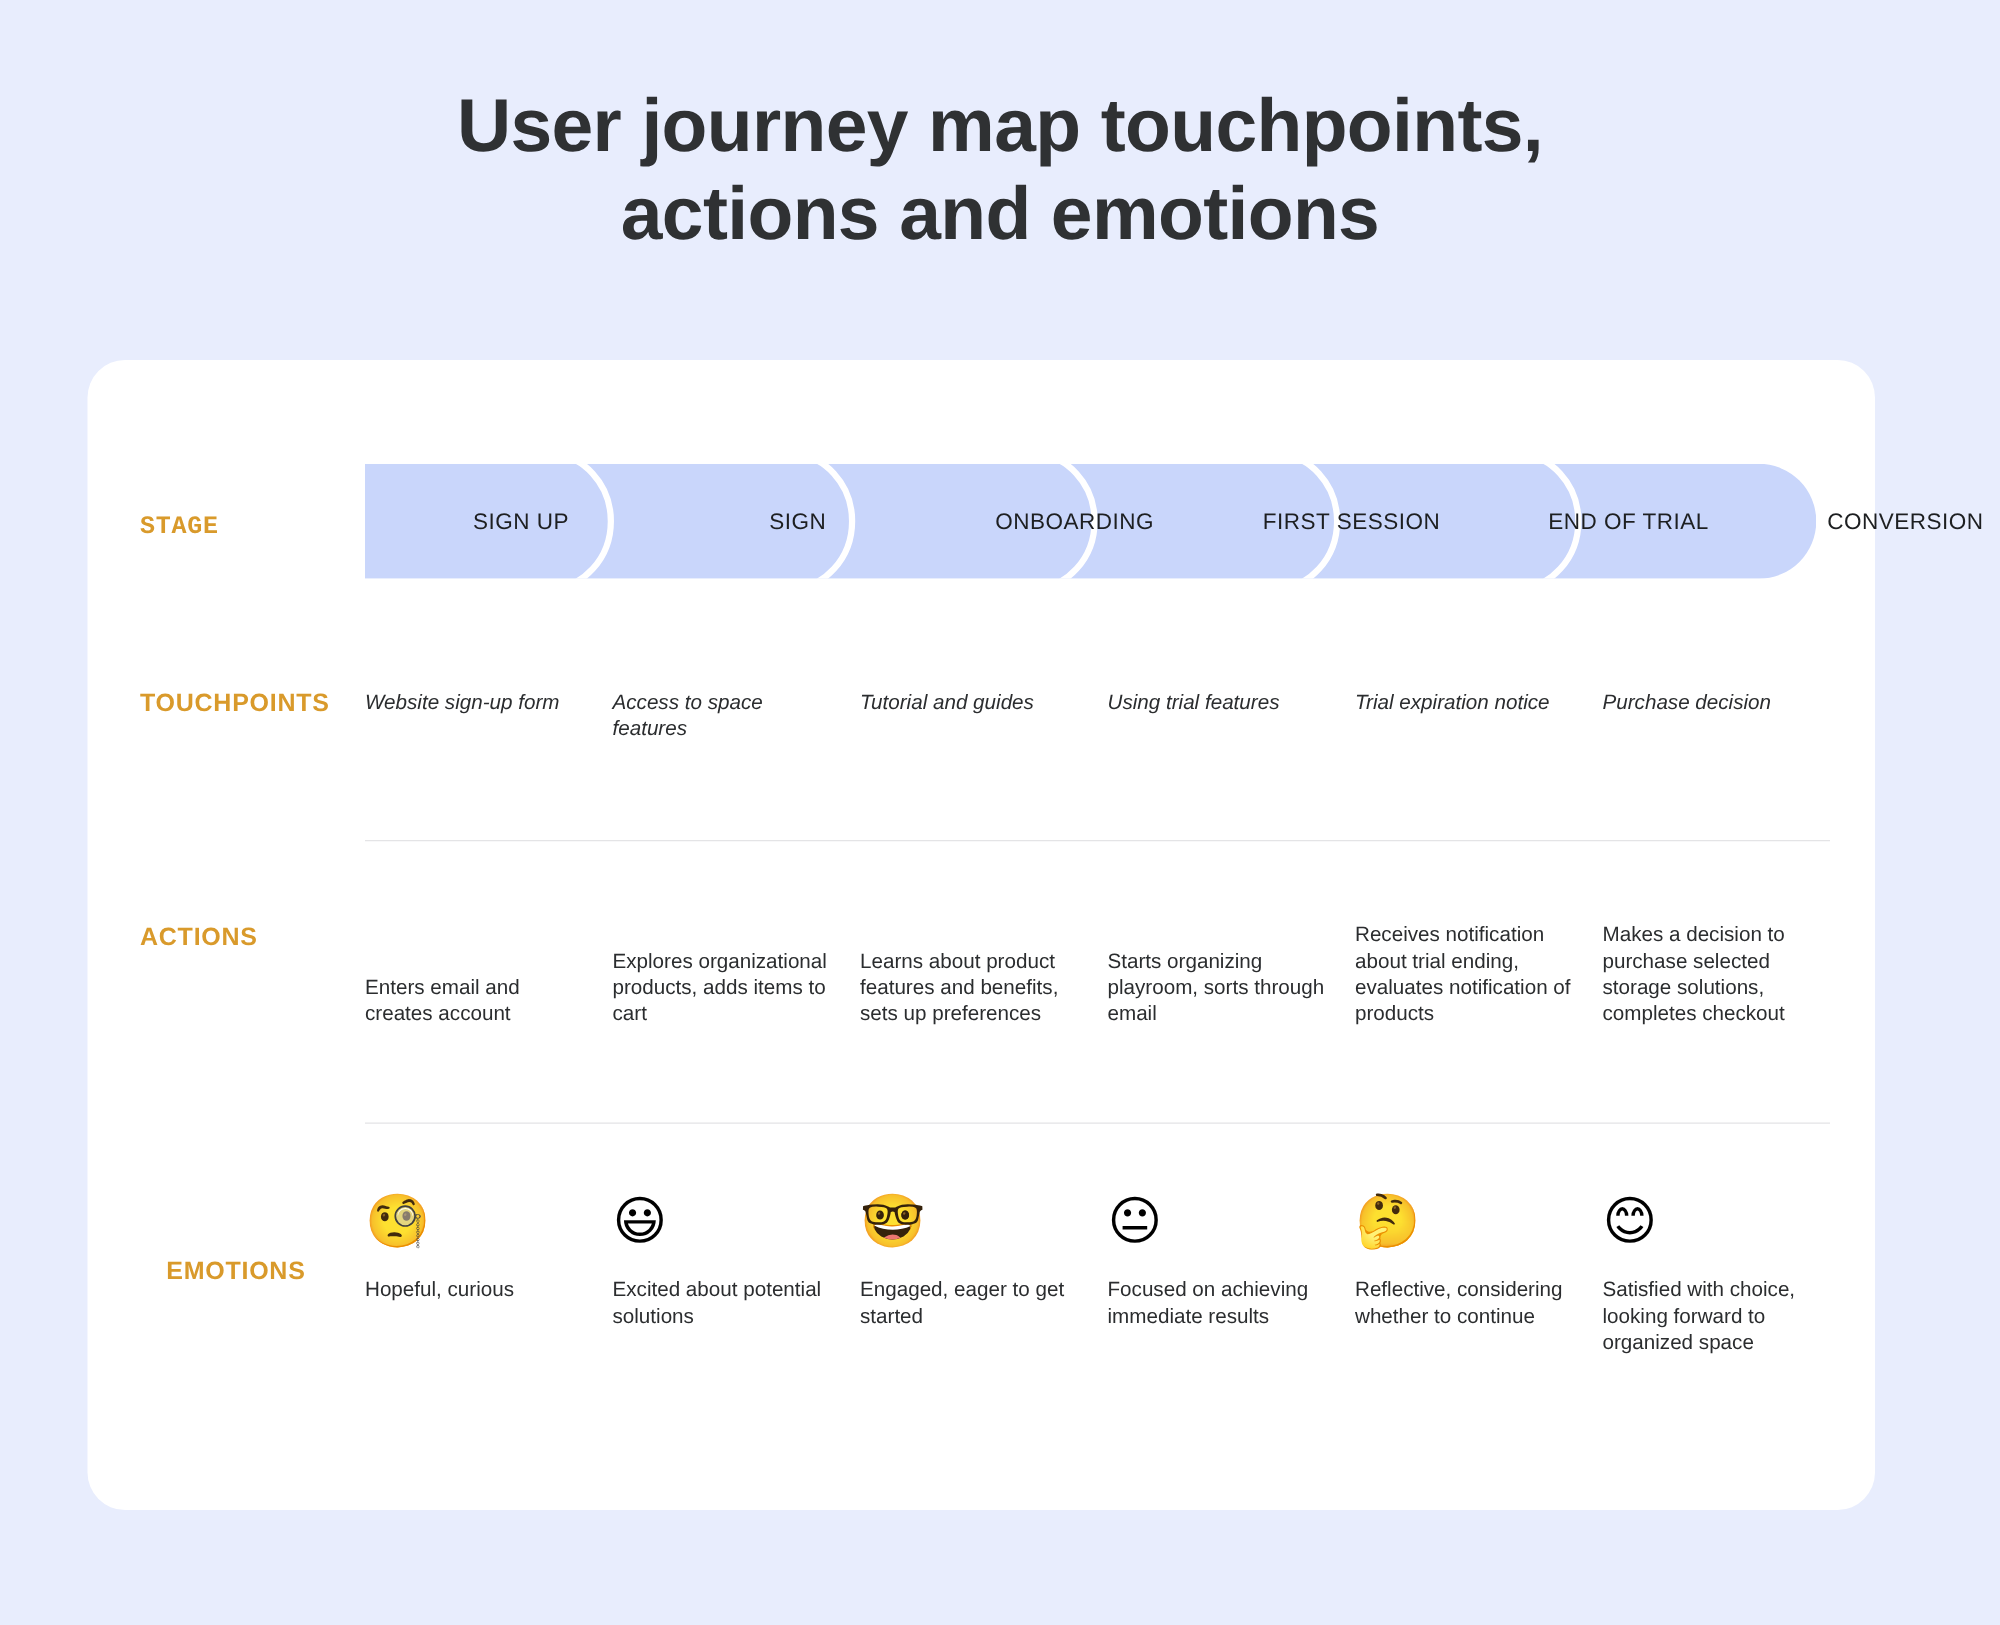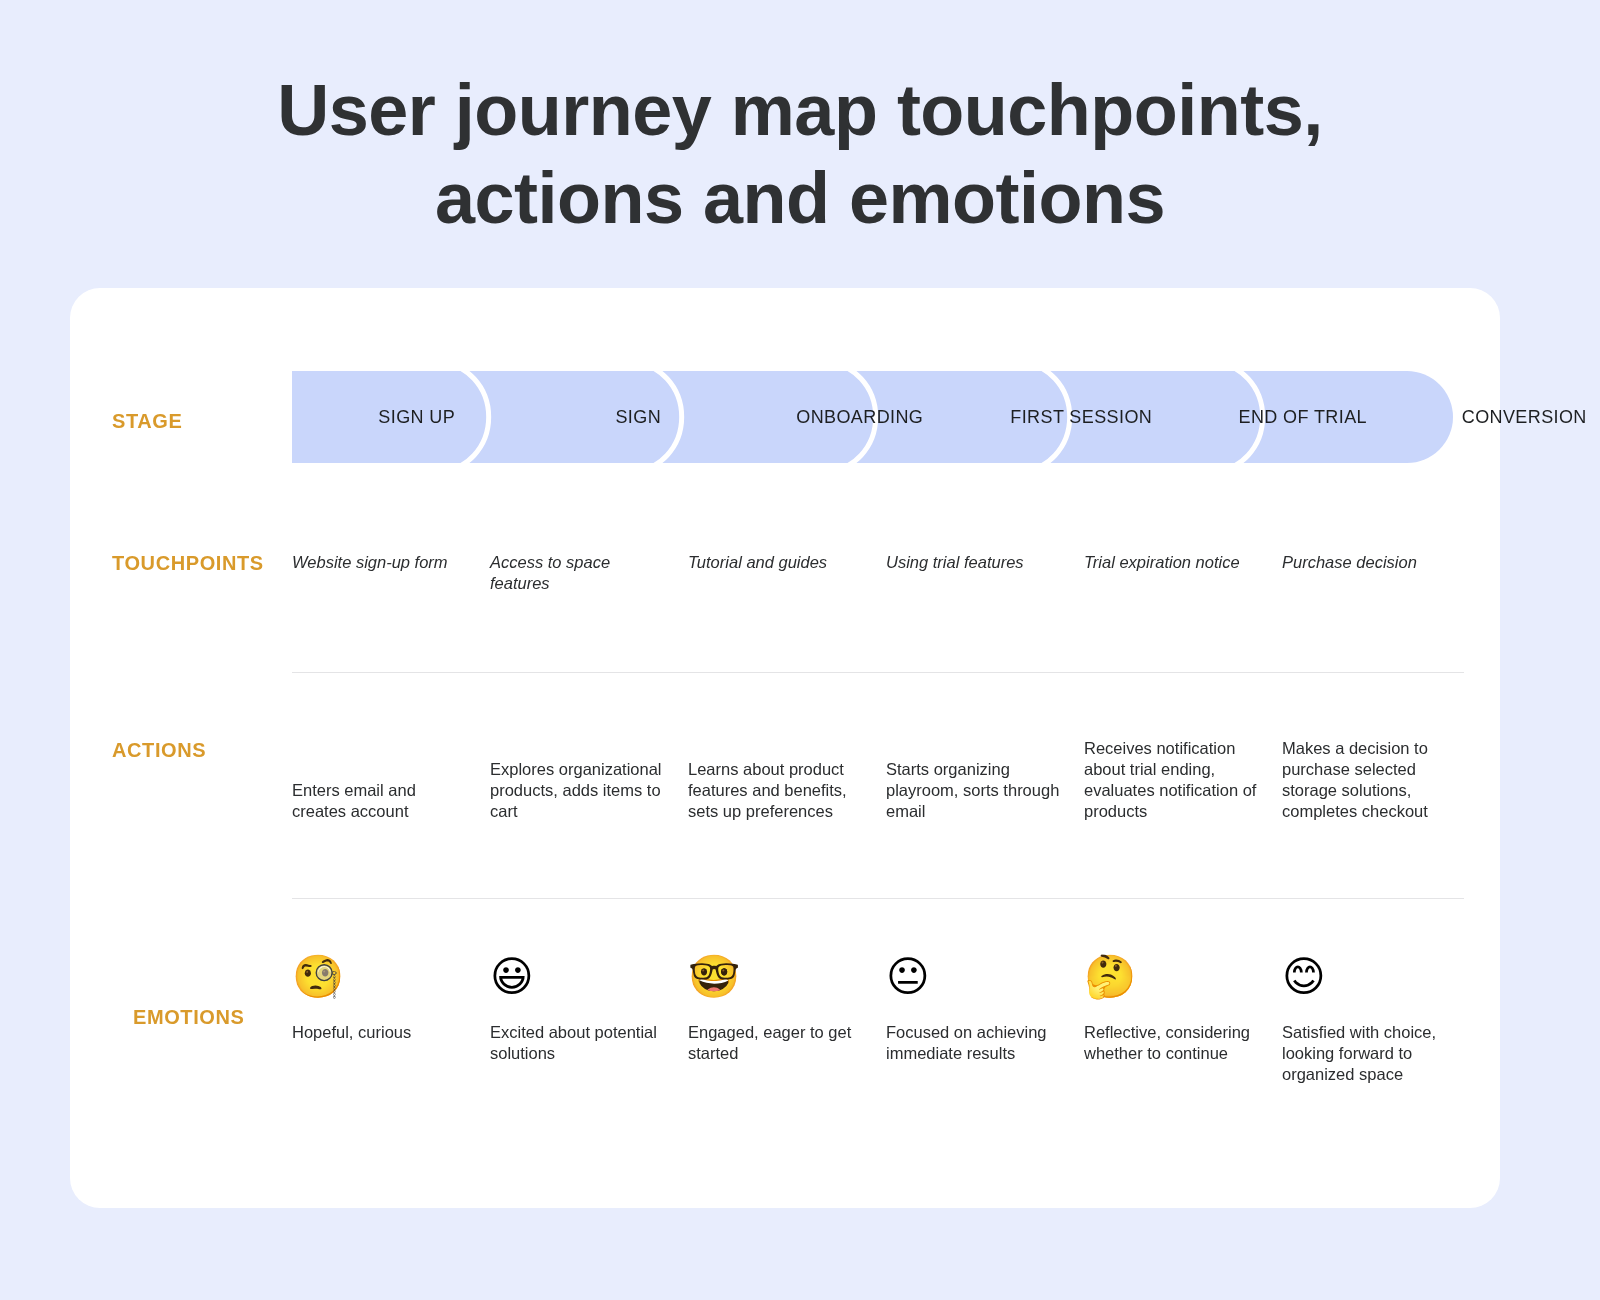--- a/index.html
+++ b/index.html
@@ -20,22 +20,22 @@
     height: 1300px;
   }
 
   
   .title {
     position: absolute;
     left: 0;
     top: 66px;
     width: 1600px;
     text-align: center;
-    font-size: 72px;
-    line-height: 88px;
+    font-size: 60px;
+    line-height: 70px;
     font-weight: bold;
     letter-spacing: -0.5px;
     color: #2f3133;
     white-space: pre-line;
   }
 
   
   .card {
     position: absolute;
     left: 70px;
@@ -49,21 +49,21 @@
   
   .row-label {
     position: absolute;
     left: 112px;
     font-size: 20px;
     font-weight: bold;
     letter-spacing: 0.6px;
     color: #d99a2b;
     white-space: nowrap;
   }
-  .row-label.stage       { top: 410px; }
+  .row-label.stage       { top: 410px; font-family: Liberation Mono, monospace; }
   .row-label.touchpoints { top: 552px; }
   .row-label.actions     { top: 739px; }
   .row-label.emotions    { top: 1006px; margin-left: 21px; }
 
   
   .stage-bar {
     position: absolute;
     left: 292px;
     top: 371px;
     width: 1161px;

